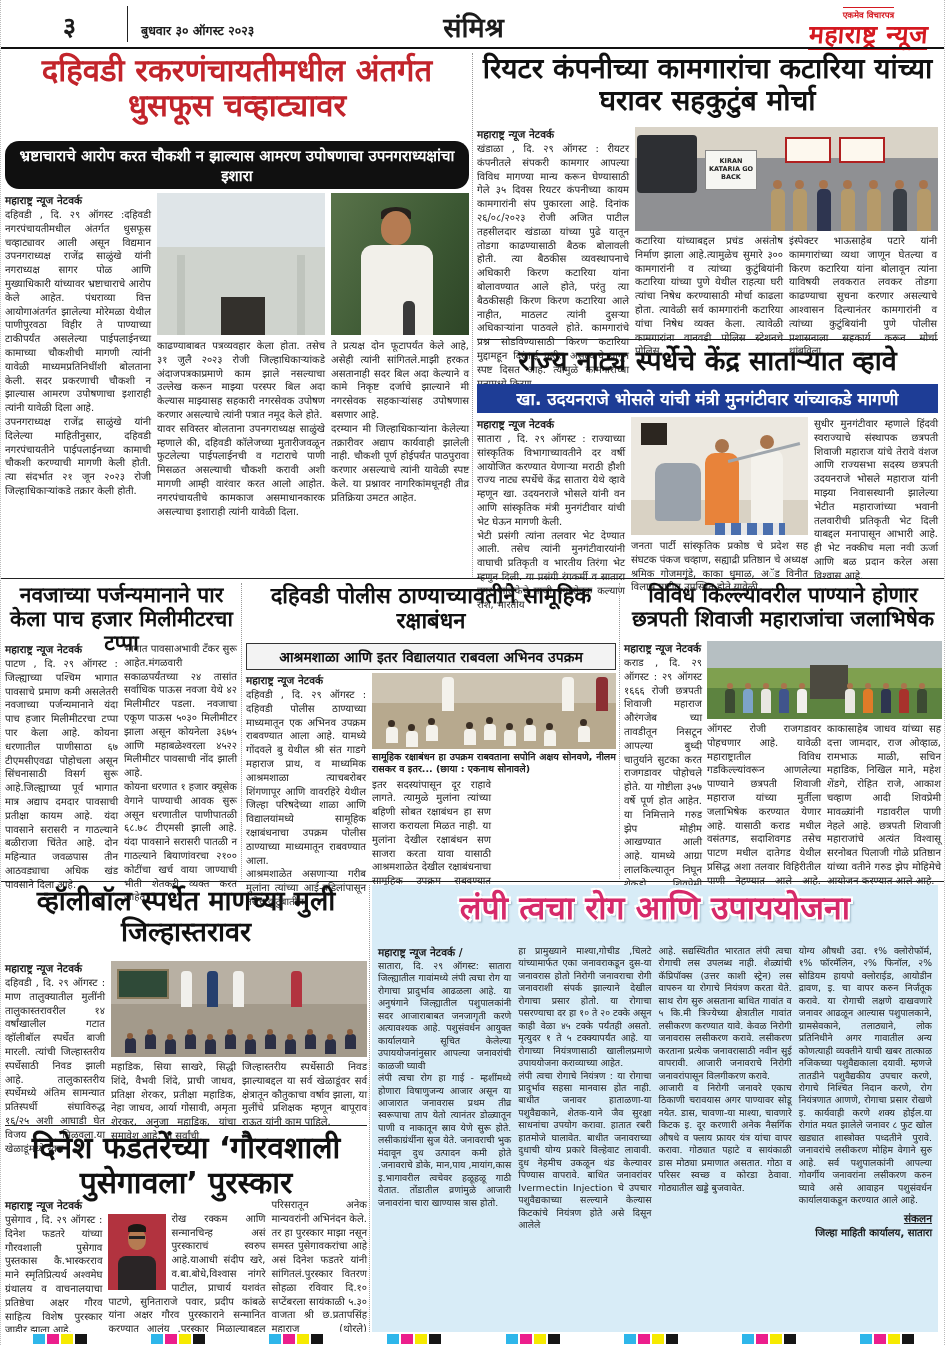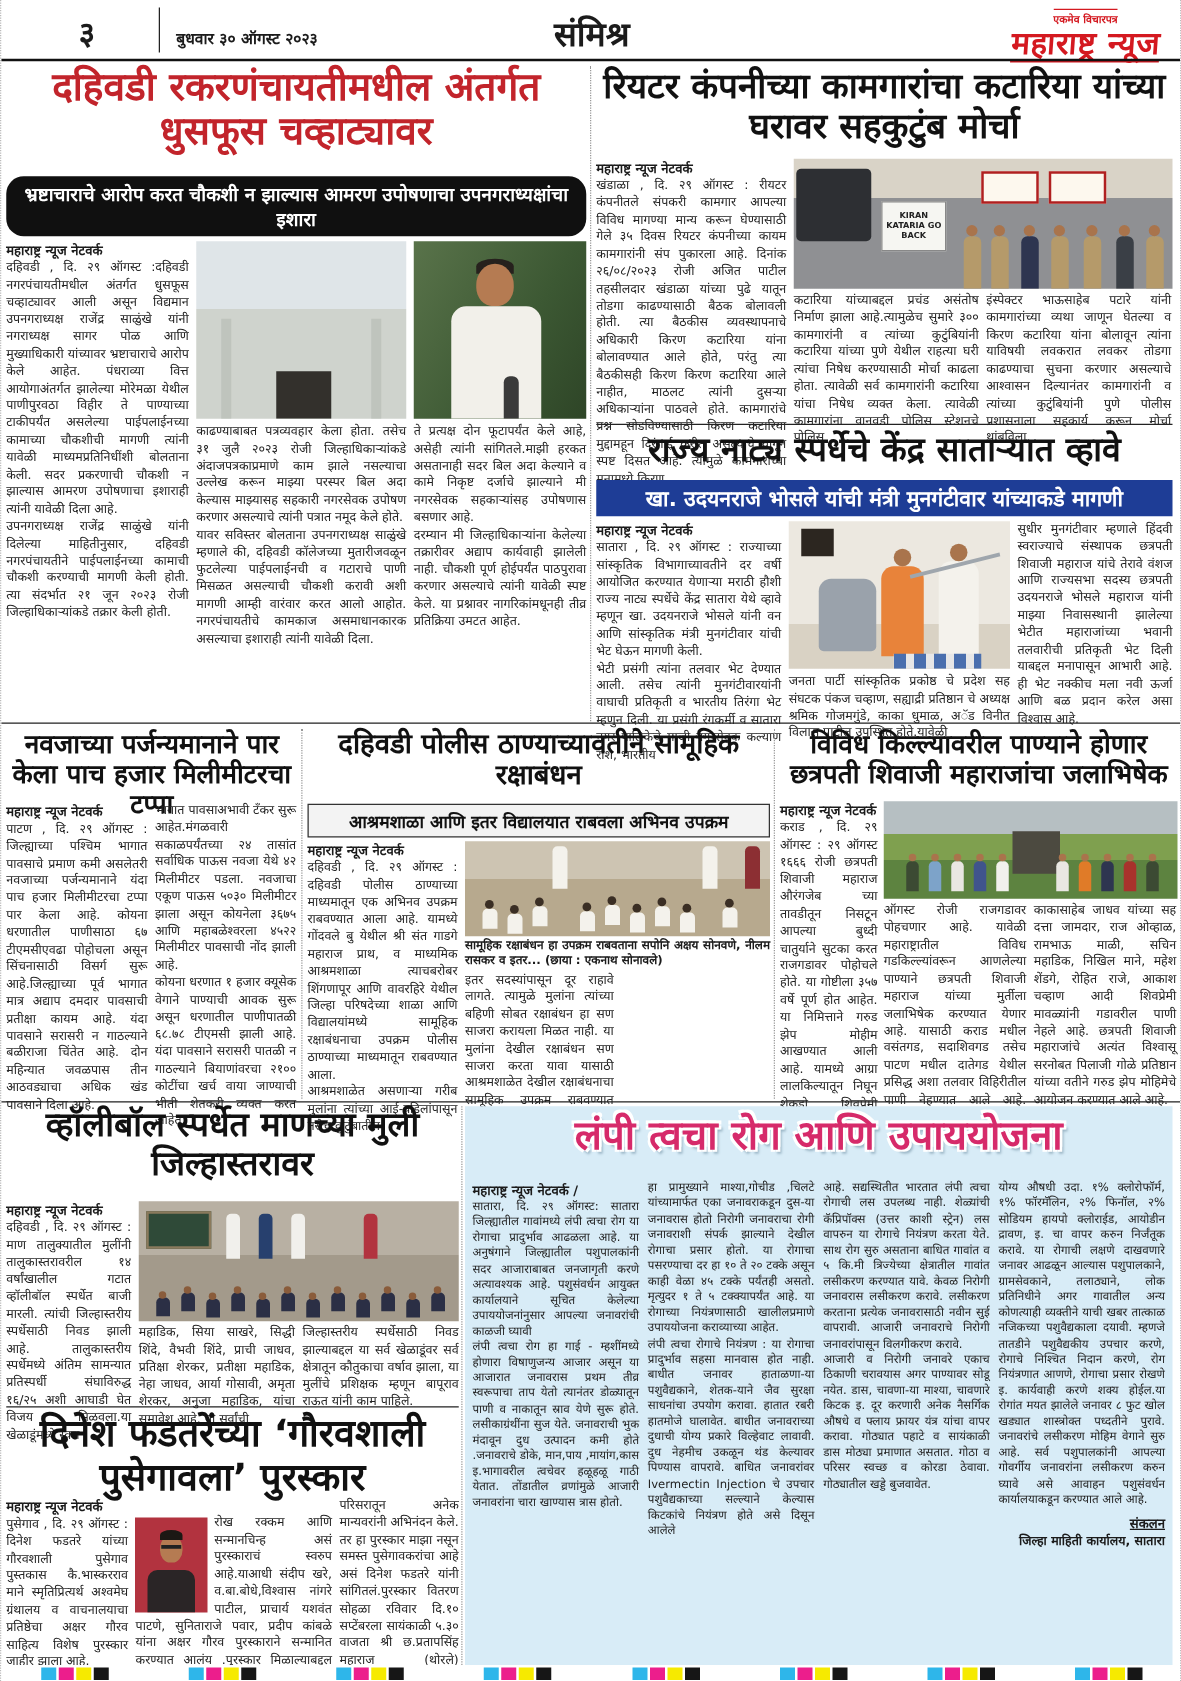--- a/index.html
+++ b/index.html
@@ -54,21 +54,21 @@
   .ph-interview .mic { position:absolute; bottom:0; left:72px; width:12px; height:34px; background:#3a3a3a; border-radius:5px 5px 0 0; }
 
   
   #art2 { position:absolute; top:53px; left:476px; width:461px; height:283px; }
   #art2 .hl { font-size:28px; height:70px; }
   #art2 .body { display:flex; gap:6px; margin-top:4px; }
   #art2 .c1 { width:152px; }
   #art2 .cwrap { width:303px; }
   .ph-protest { height:104px; background:linear-gradient(#d9d3c7 0 30%, #8f9093 30% 100%); }
   .ph-protest .truck { position:absolute; left:2px; top:8px; width:60px; height:58px; background:#2d2f33; border-radius:4px; }
-  .ph-protest .placard { position:absolute; left:70px; top:34px; width:52px; height:40px; background:#f6f6f2; border:1px solid #888; display:flex; align-items:center; justify-content:center; text-align:center; }
+  .ph-protest .placard { position:absolute; left:70px; top:23px; width:52px; height:40px; background:#f6f6f2; border:1px solid #888; display:flex; align-items:center; justify-content:center; text-align:center; }
   .ph-protest .placard span { font-size:6.5px; font-weight:bold; color:#222; line-height:1.2; }
   .ph-protest .banner { position:absolute; top:10px; width:46px; height:26px; background:#fdf8ee; border:2px solid #b02020; }
   .ph-protest .person { position:absolute; bottom:0; width:14px; height:42px; border-radius:5px 5px 0 0; }
   .ph-protest .head { position:absolute; width:9px; height:9px; border-radius:50%; background:#a9744c; }
   #art2 .undercols { display:flex; gap:6px; margin-top:3px; }
   #art2 .undercols .col { width:148px; }
 
   #r1-art-rule { position:absolute; top:339px; left:476px; width:461px; height:1px; background:#222; }
 
   #art3 { position:absolute; top:345px; left:476px; width:461px; height:232px; }

